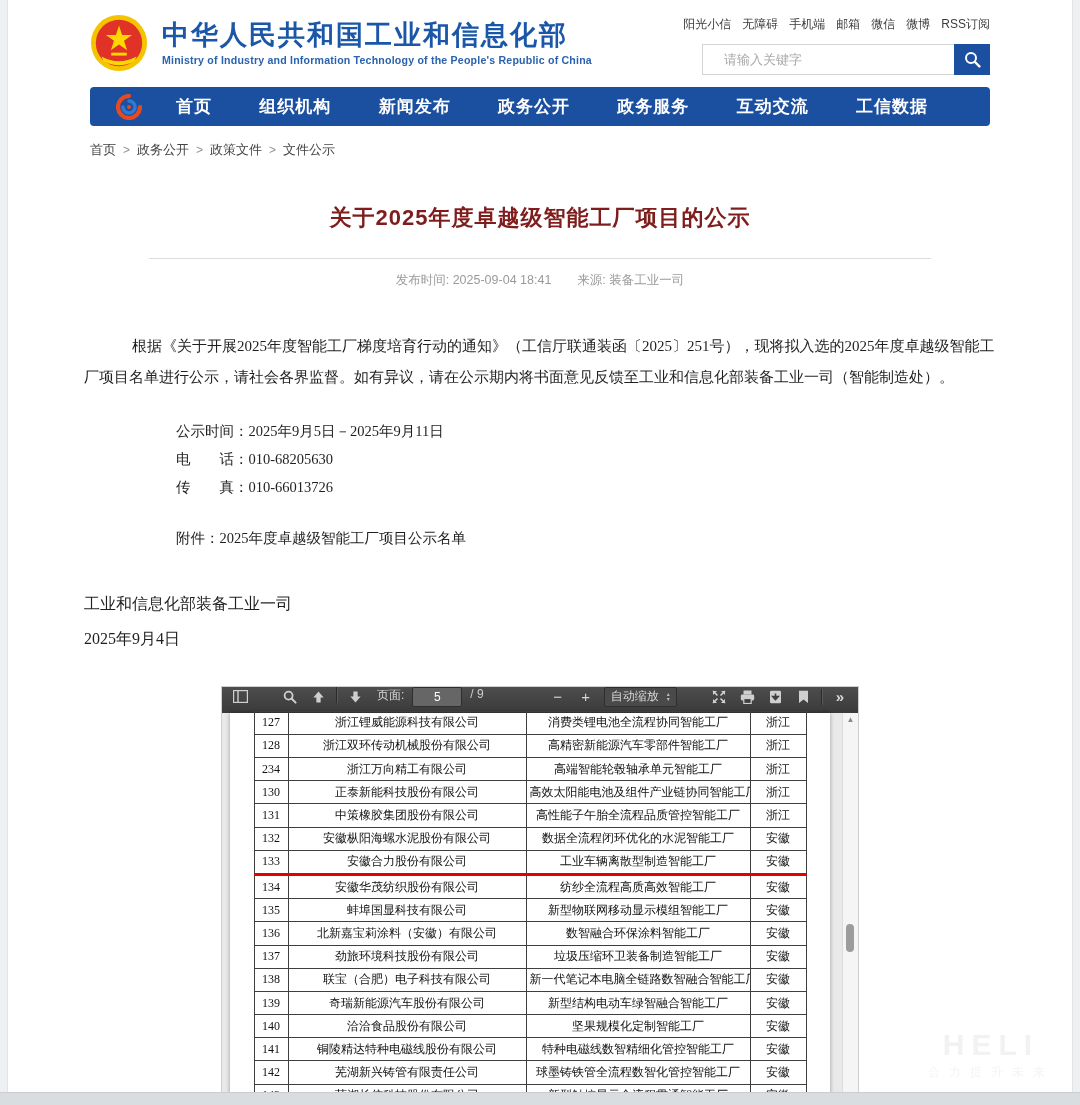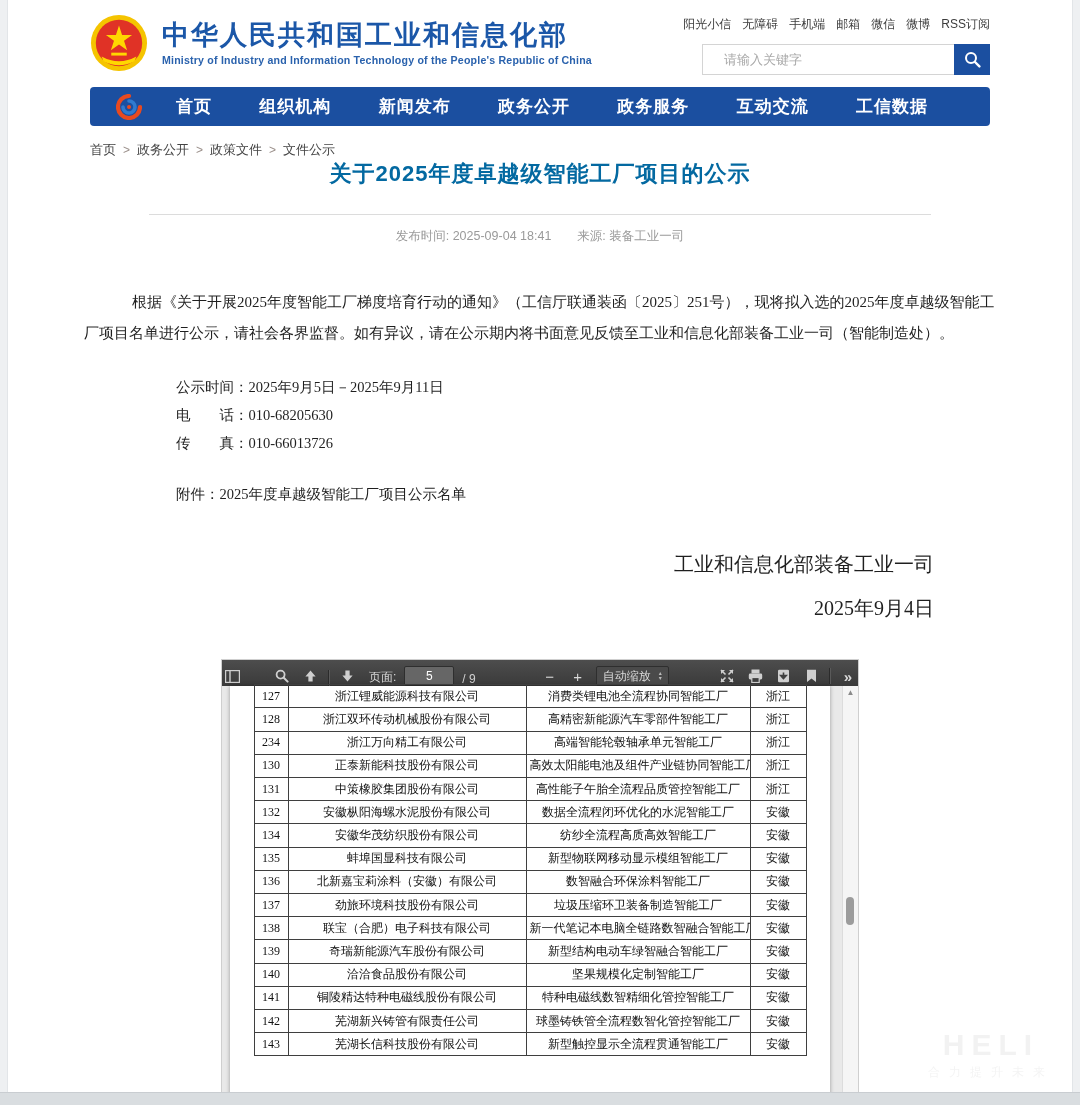--- a/index.html
+++ b/index.html
@@ -33,40 +33,40 @@
   .nav-items{display:flex;flex:1;justify-content:space-between;padding-right:36px;}
   .nav-item{color:#fff;font-size:17px;font-weight:600;letter-spacing:1px;cursor:pointer;white-space:nowrap;}
 
   
   .breadcrumb{margin:15px 82px 0;font-size:13px;color:#444;display:flex;gap:7px;align-items:center;}
   .breadcrumb .crumb{cursor:pointer;}
   .breadcrumb .sep{color:#9a8f8a;font-size:12px;}
 
   
   .article{position:relative;width:912px;margin:0 auto;color:#222;}
-  .art-title{text-align:center;font-size:22px;font-weight:700;color:#0369a1;
+  .art-title{margin-top:44px;text-align:center;font-size:22px;font-weight:700;color:#7f1d1d;
              font-family:"Liberation Sans","DejaVu Sans",sans-serif;letter-spacing:1px;}
   .art-divider{width:782px;height:1px;background:#dcdcdc;margin:25px auto 0;}
   .art-meta{margin-top:13px;text-align:center;font-size:12.5px;color:#9a9a9a;display:flex;justify-content:center;gap:26px;}
   .serif{font-family:"Liberation Serif","DejaVu Serif",serif;}
   .art-body{margin-top:42px;font-size:15px;line-height:2.05;text-indent:3.2em;color:#1f1f1f;}
   .contact{margin-top:24px;padding-left:92px;font-size:14.5px;line-height:1.95;color:#1f1f1f;}
   .attachment{margin-top:28px;padding-left:92px;font-size:14.5px;color:#1f1f1f;}
-  .signature{margin-top:38px;padding-right:62px;text-align:right;font-size:20px;line-height:2.2;color:#1f1f1f;}
+  .signature{margin-top:38px;padding-right:62px;font-size:16px;line-height:2.2;color:#1f1f1f;}
 
   
   .watermark{position:absolute;right:18px;top:1028px;text-align:center;pointer-events:none;}
   .watermark .wm1{font-size:30px;font-weight:700;letter-spacing:7px;color:#f2f2f2;}
   .watermark .wm2{font-size:12px;letter-spacing:9px;color:#f4f4f4;margin-top:2px;}
 
   
   .pdf-viewer{position:relative;margin:30px 0 0 214px;width:636px;height:506px;background:#e9e9e9;
               box-shadow:0 0 0 1px #cfcfcf;overflow:hidden;}
-  .pdf-toolbar{height:26px;background:linear-gradient(#4d4d4d,#3a3a3a);display:flex;align-items:flex-end;
-               padding:0 0;gap:8px;color:#d8d8d8;font-size:12px;}
+  .pdf-toolbar{height:26px;background:linear-gradient(#4d4d4d,#3a3a3a);display:flex;align-items:flex-start;
+               padding:0 8px;gap:8px;color:#d8d8d8;font-size:12px;}
   .tb-btn{display:flex;align-items:center;justify-content:center;width:20px;height:20px;cursor:pointer;border-radius:2px;}
   .tb-sep{width:1px;height:16px;background:#2b2b2b;box-shadow:1px 0 0 #5a5a5a;}
   .page-label{margin-left:4px;white-space:nowrap;}
   .page-input{width:44px;height:16px;background:#666;border:1px solid #2e2e2e;border-radius:2px;color:#fff;
               font-size:12px;text-align:center;outline:none;}
   .page-total{color:#cfcfcf;white-space:nowrap;}
   .zoom-group{display:flex;align-items:center;gap:8px;margin-left:56px;}
   .zoom-select{display:flex;align-items:center;gap:8px;background:#4a4a4a;border:1px solid #2e2e2e;border-radius:2px;
                height:18px;padding:0 6px;cursor:pointer;white-space:nowrap;}
   .spinner{display:flex;flex-direction:column;line-height:5px;font-size:6px;color:#bbb;}
@@ -294,20 +294,26 @@
                 <td>中策橡胶集团股份有限公司</td>
                 <td>高性能子午胎全流程品质管控智能工厂</td>
                 <td>浙江</td>
               </tr>
               <tr>
                 <td>132</td>
                 <td>安徽枞阳海螺水泥股份有限公司</td>
                 <td>数据全流程闭环优化的水泥智能工厂</td>
                 <td>安徽</td>
               </tr>
+              <tr class="highlight">
+                <td>133</td>
+                <td>安徽合力股份有限公司</td>
+                <td>工业车辆离散型制造智能工厂</td>
+                <td>安徽</td>
+              </tr>
               <tr>
                 <td>134</td>
                 <td>安徽华茂纺织股份有限公司</td>
                 <td>纺纱全流程高质高效智能工厂</td>
                 <td>安徽</td>
               </tr>
               <tr>
                 <td>135</td>
                 <td>蚌埠国显科技有限公司</td>
                 <td>新型物联网移动显示模组智能工厂</td>

